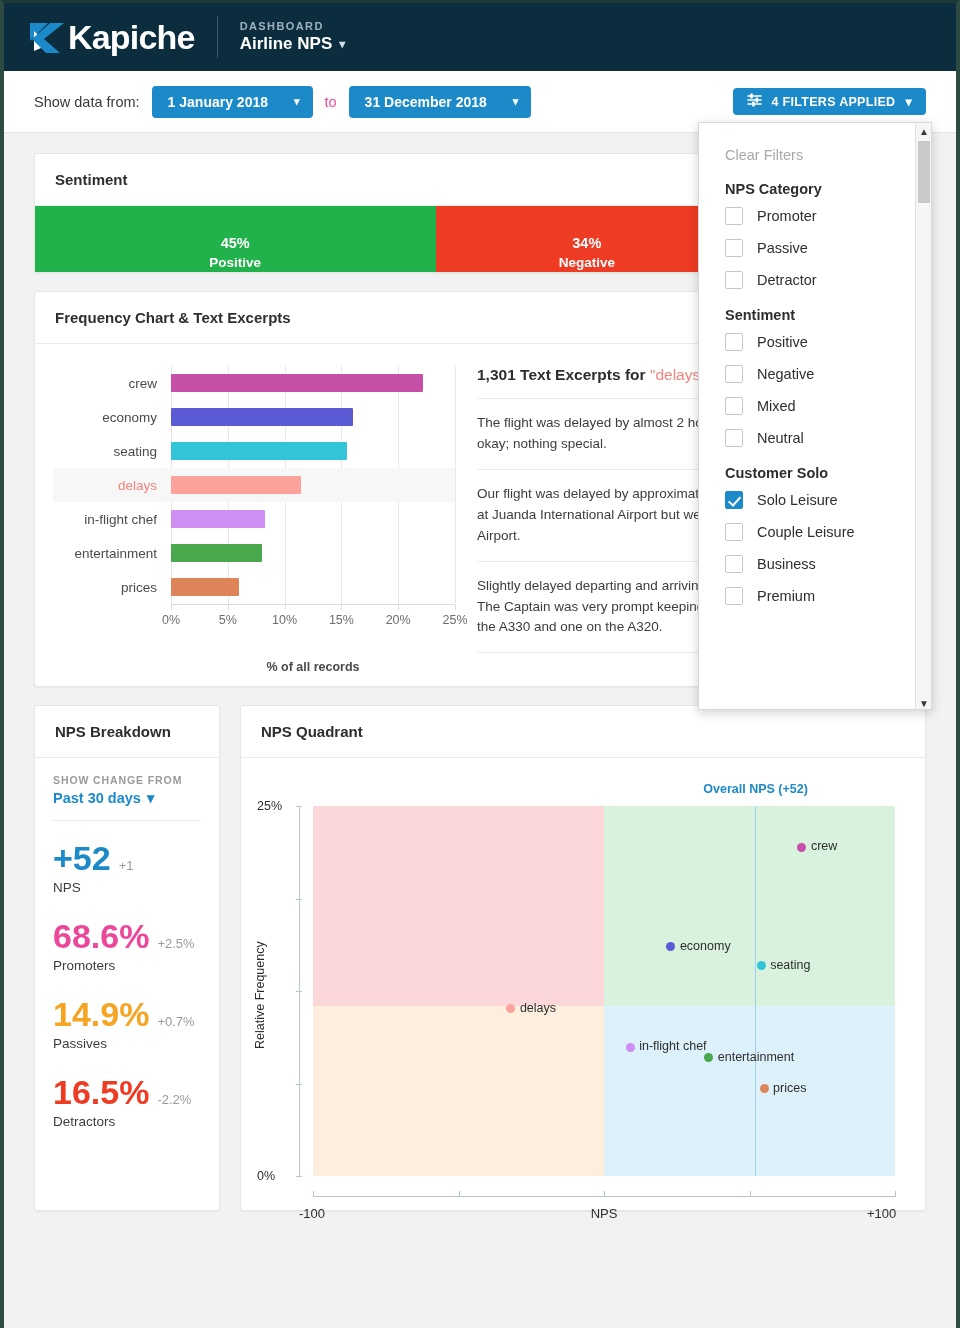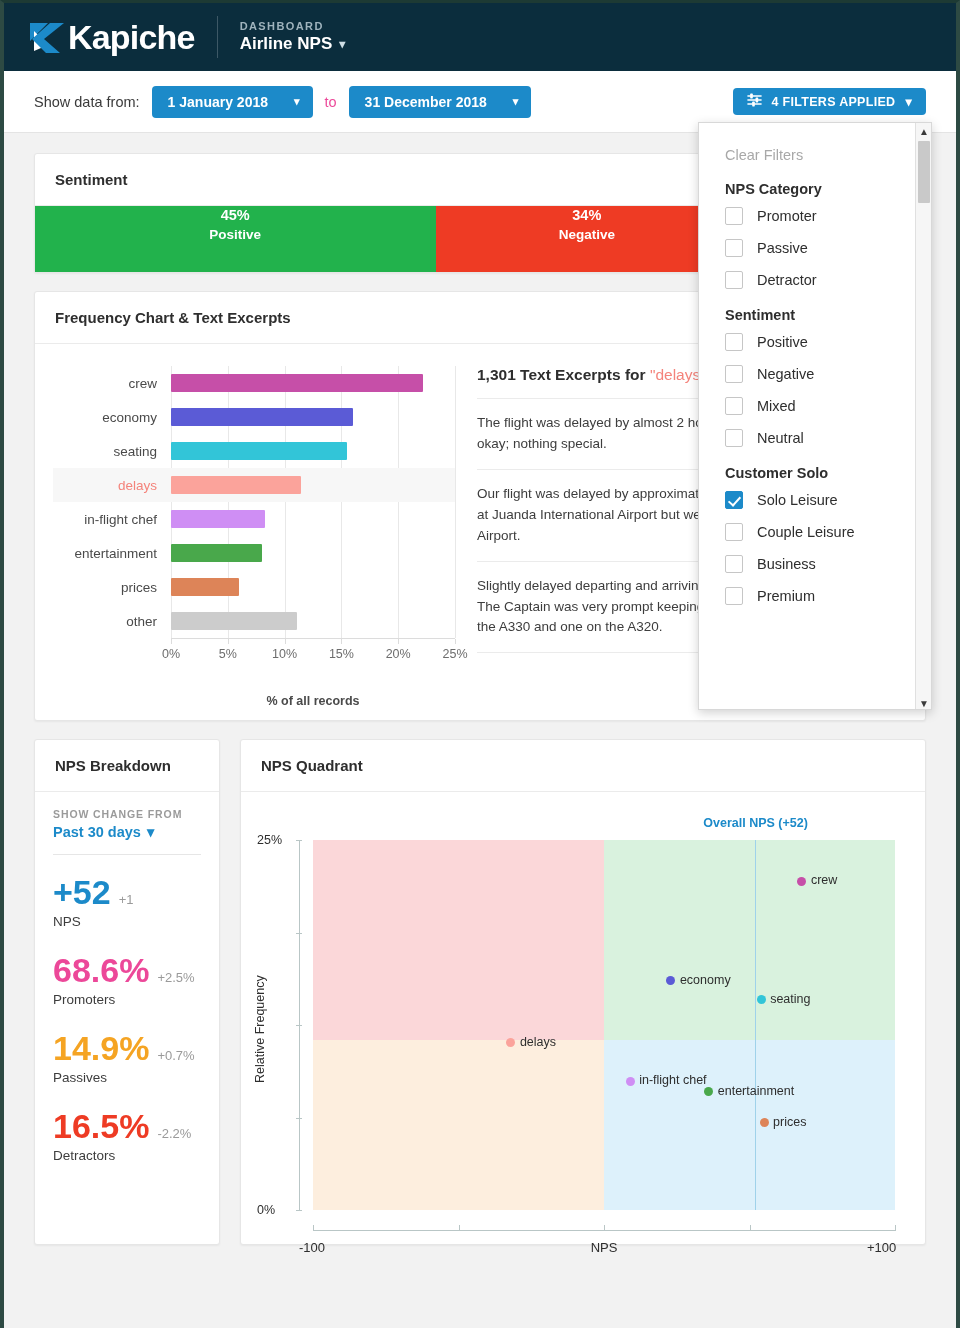--- a/index.html
+++ b/index.html
@@ -79,21 +79,21 @@
     margin-bottom: 18px;
   }
   .card-head {
     padding: 17px 20px; font-size: 15px; font-weight: 700; color: #2e2e2e;
     border-bottom: 1px solid #ebebeb;
   }
 
   
   .sent-bar { display: flex; height: 66px; }
   .sent-seg {
-    display:flex; flex-direction:column; align-items:center; justify-content:flex-start;
+    display:flex; flex-direction:column; align-items:center; justify-content:flex-end;
     color:#fff; font-size:14.5px; line-height:1.35;
   }
   .sent-seg .pct { font-weight:700; }
   .sent-seg .lbl { font-weight:700; font-size:13.5px; }
 
   
   .freq-body { display:flex; padding: 22px 18px 12px 18px; }
   .chart-left { width: 402px; position: relative; }
   .bar-rows { position: relative; }
   .bar-row {
@@ -298,26 +298,20 @@
                 <div class="bar-row">
                   <div class="bar-label">entertainment</div>
                   <div class="bar-track">
                     <div class="bar-fill" style="width: 32%; background: rgb(73, 168, 75);"></div>
                   </div>
                 </div>
                 <div class="bar-row">
                   <div class="bar-label">prices</div>
                   <div class="bar-track">
                     <div class="bar-fill" style="width: 24%; background: rgb(221, 132, 88);"></div>
-                  </div>
-                </div>
-                <div class="bar-row">
-                  <div class="bar-label">other</div>
-                  <div class="bar-track">
-                    <div class="bar-fill" style="width: 44.4%; background: rgb(204, 204, 204);"></div>
                   </div>
                 </div>
               </div>
           </div>
           <div class="x-axis" id="freq-xaxis">
               <div class="xtick" style="left: 0%;"></div>
               <div class="xt" style="left: 0%;">0%</div>
               <div class="xtick" style="left: 20%;"></div>
               <div class="xt" style="left: 20%;">5%</div>
               <div class="xtick" style="left: 40%;"></div>

